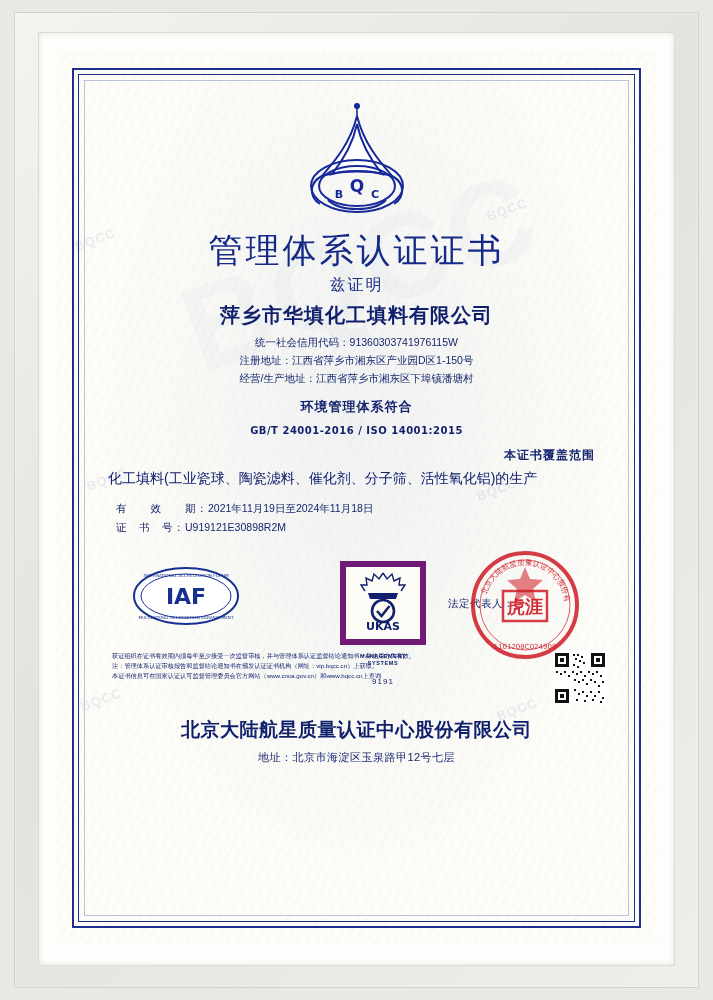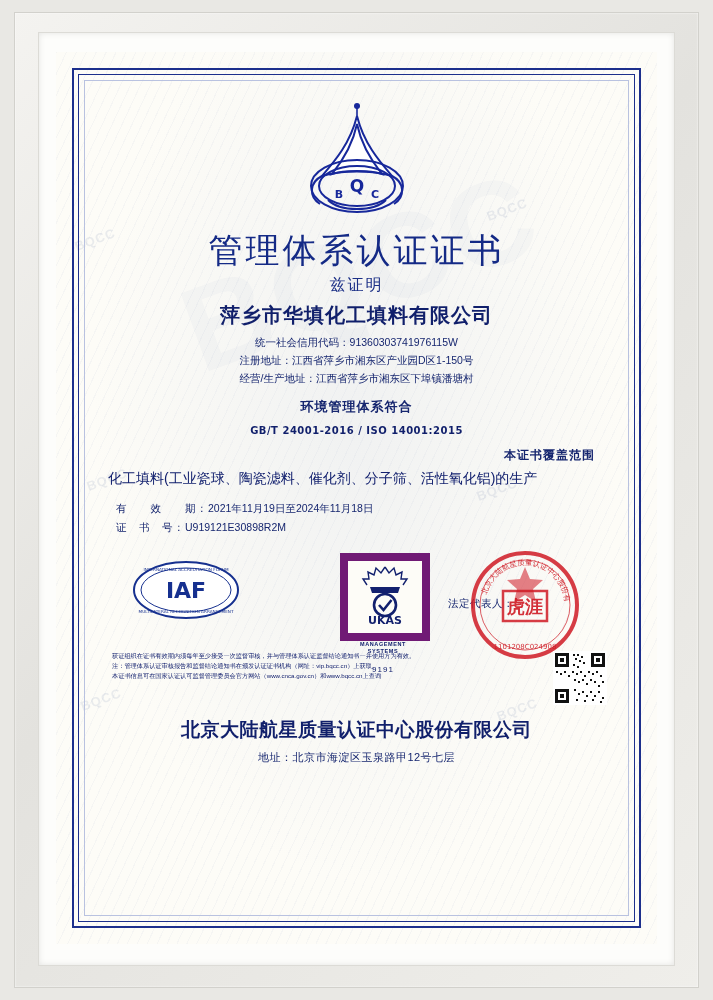--- a/index.html
+++ b/index.html
@@ -203,33 +203,33 @@
   .date-wide { text-align: right; }
 
   
   .marks {
     position: relative;
     margin-top: 18px;
     height: 96px;
   }
   .iaf-mark {
     position: absolute;
-    left: 42px; top: 6px;
+    left: 42px; top: 12px;
     width: 108px; height: 62px;
   }
   .ukas-mark {
     position: absolute;
     left: 250px; top: 0px;
     width: 86px; height: 92px;
     text-align: center;
   }
   .ukas-box {
     width: 74px; height: 72px;
-    margin: 0 auto;
-    border: 8px solid #701a75;
+    margin: 8px auto;
+    border: 6px solid #701a75;
     background: #fdfcf7;
     position: relative;
   }
   .ukas-sub {
     font-size: 5.5px;
     font-weight: bold;
     color: #12206e;
     letter-spacing: 0.6px;
     line-height: 1.25;
   }

